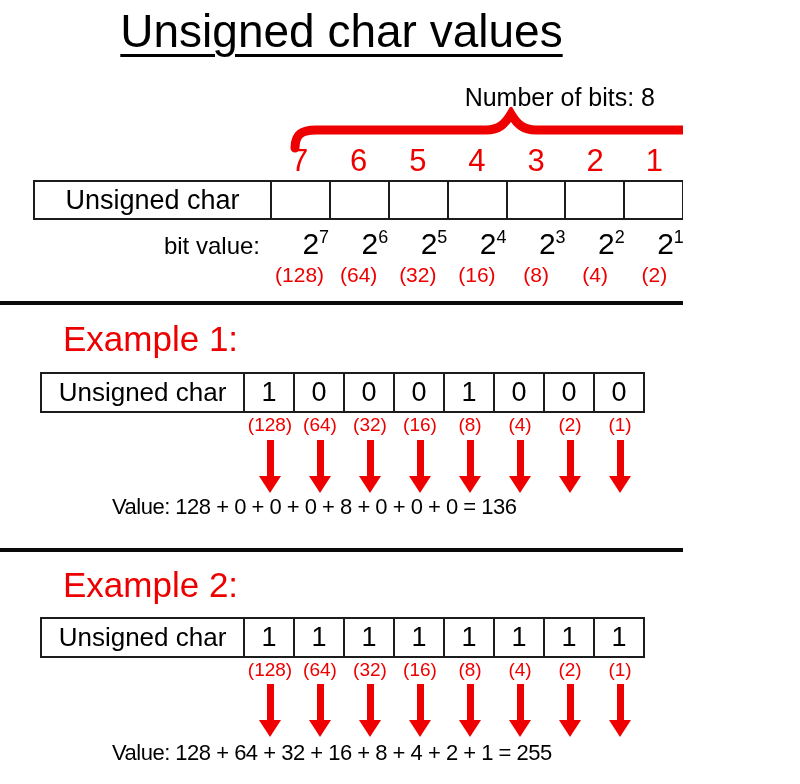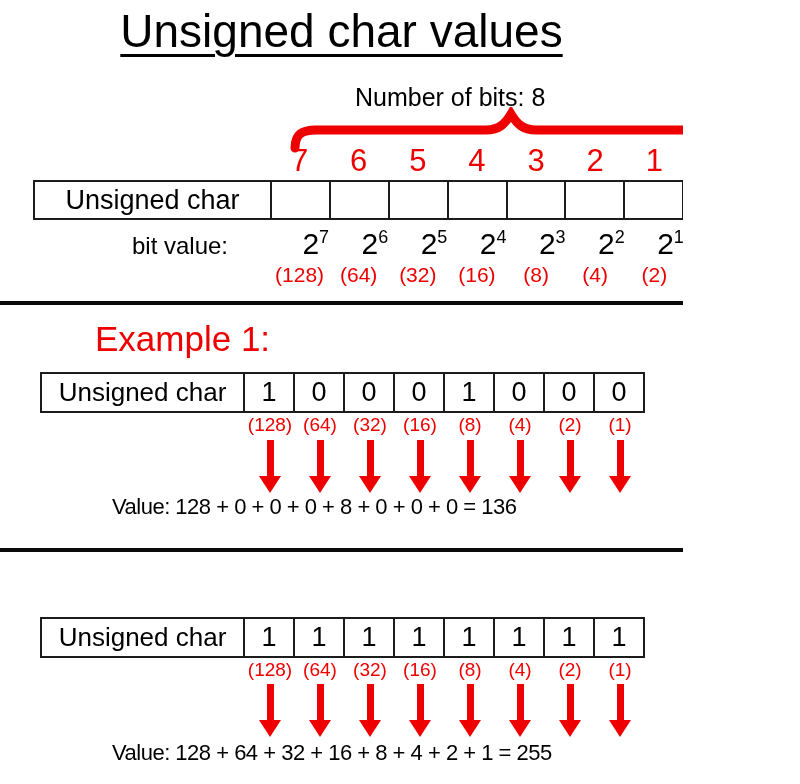--- a/index.html
+++ b/index.html
@@ -25,21 +25,21 @@
     line-height: 62px;
     text-decoration: underline;
     text-decoration-thickness: 3px;
     text-underline-offset: 7px;
   }
 
   
   .nob {
     position: absolute;
     top: 82px; left: 355px; width: 300px;
-    text-align: left;
+    text-align: right;
     font-size: 25px;
     line-height: 30px;
   }
   .brace {
     position: absolute;
     left: 290px; top: 107px;
     width: 484px; height: 48px;
   }
   .bit-indices {
     position: absolute;
@@ -74,21 +74,21 @@
     flex: 1;
     border-left: 2px solid #1c1c1c;
     display: flex;
     align-items: center;
     justify-content: center;
     font-size: 27px;
   }
   .bitvalue-label {
     position: absolute;
     top: 231px; left: 100px; width: 160px;
-    text-align: center;
+    text-align: right;
     font-size: 24px;
     line-height: 30px;
   }
   .powers {
     position: absolute;
     left: 270px; top: 225px; width: 473px;
     display: grid;
     grid-template-columns: repeat(8, 1fr);
     text-align: right;
     font-size: 30px;
@@ -118,21 +118,21 @@
   .divider-2 { top: 548px; }
 
   
   .ex-title {
     position: absolute;
     left: 63px;
     font-size: 35px;
     line-height: 42px;
     color: #ee0000;
   }
-  .ex1-title { top: 318px; margin-left: 32px; }
+  .ex1-title { top: 318px; }
   .ex2-title { top: 564px; }
 
   .bitrow-ex {
     position: absolute;
     left: 40px;
     width: 605px; height: 41px;
   }
   .ex1-row { top: 372px; }
   .ex2-row { top: 617px; }
   .bitrow-ex .rowlabel { flex: 0 0 201px; font-size: 26px; }
@@ -294,20 +294,21 @@
     <span class="arrow">
         <span class="shaft"></span>
         <span class="head"></span>
       </span>
   </div>
 
   <div class="value-line ex1-value">Value: 128 + 0 + 0 + 0 + 8 + 0 + 0 + 0 = 136</div>
 
   <div class="divider divider-2"></div>
 
+  <div class="ex-title ex2-title">Example 2:</div>
 
   <div class="bitrow bitrow-ex ex2-row">
     <div class="rowlabel">Unsigned char</div>
     <div class="cell">1</div>
     <div class="cell">1</div>
     <div class="cell">1</div>
     <div class="cell">1</div>
     <div class="cell">1</div>
     <div class="cell">1</div>
     <div class="cell">1</div>

